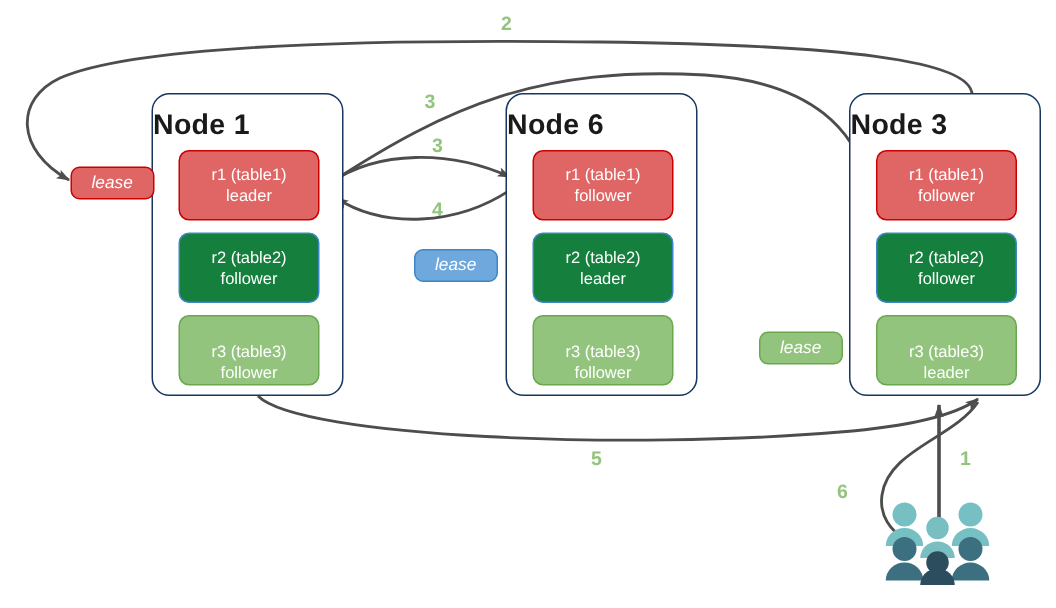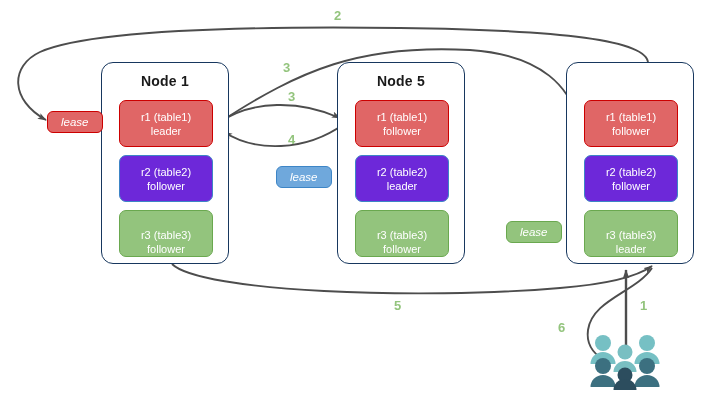--- a/index.html
+++ b/index.html
@@ -15,22 +15,21 @@
   .node{
     position:absolute;
     background:#ffffff;
     border:1.6px solid #17375e;
     border-radius:12px;
     box-sizing:border-box;
   }
   .node-title{
     position:absolute;
     left:0;right:0;top:10px;
-    text-align:center;
-    font-size:14px;
+    font-size:19px;
     font-weight:bold;
     color:#1a1a1a;
     letter-spacing:.2px;
   }
   .range{
     position:absolute;
     left:17px;
     width:94px;
     height:47px;
     border-radius:7px;
@@ -39,21 +38,21 @@
     flex-direction:column;
     align-items:center;
     justify-content:center;
     color:#ffffff;
     font-size:11px;
     line-height:14px;
     text-align:center;
   }
   .range .l1,.range .l2{display:block;white-space:nowrap;}
   .r-red{background:#e06666;border:1.8px solid #cc0000;}
-  .r-blue{background:#6d28d9;border:1.8px solid #3d85c6;}
+  .r-blue{background:#15803d;border:1.8px solid #3d85c6;}
   .r-green{background:#93c47d;border:1.8px solid #6aa84f;justify-content:flex-end;}
 
   .lease{
     position:absolute;
     height:22px;
     padding:0 13px;
     border-radius:6px;
     box-sizing:border-box;
     display:flex;align-items:center;justify-content:center;
     color:#ffffff;
@@ -112,36 +111,37 @@
       <span class="l1">r2 (table2)</span>
       <span class="l2">follower</span>
     </div>
     <div class="range r-green" style="top:147px;">
       <span class="l1">r3 (table3)</span>
       <span class="l2">follower</span>
     </div>
   </div>
 
   <div class="node" style="left:337px;top:62px;width:128px;height:202px;">
-    <div class="node-title">Node 5</div>
+    <div class="node-title">Node 6</div>
     <div class="range r-red" style="top:37px;">
       <span class="l1">r1 (table1)</span>
       <span class="l2">follower</span>
     </div>
     <div class="range r-blue" style="top:92px;">
       <span class="l1">r2 (table2)</span>
       <span class="l2">leader</span>
     </div>
     <div class="range r-green" style="top:147px;">
       <span class="l1">r3 (table3)</span>
       <span class="l2">follower</span>
     </div>
   </div>
 
   <div class="node" style="left:566px;top:62px;width:128px;height:202px;">
+    <div class="node-title">Node 3</div>
     <div class="range r-red" style="top:37px;">
       <span class="l1">r1 (table1)</span>
       <span class="l2">follower</span>
     </div>
     <div class="range r-blue" style="top:92px;">
       <span class="l1">r2 (table2)</span>
       <span class="l2">follower</span>
     </div>
     <div class="range r-green" style="top:147px;">
       <span class="l1">r3 (table3)</span>

